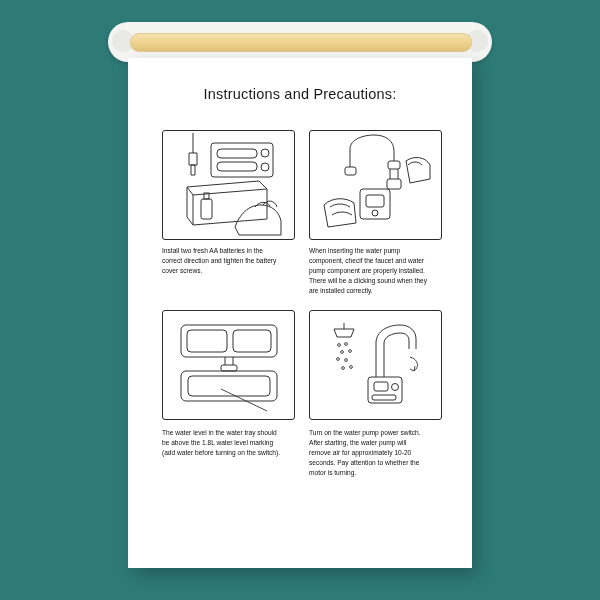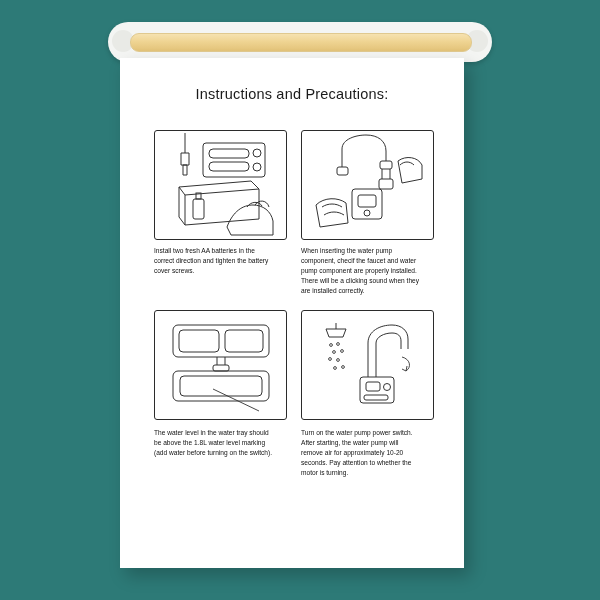--- a/index.html
+++ b/index.html
@@ -47,21 +47,21 @@
     height: 22px;
     border-radius: 50%;
     background: #e9eae6;
   }
   #rail-cap-left { left: 4px; }
   #rail-cap-right { right: 4px; }
 
   
   #sheet {
     position: absolute;
-    left: 120px;
+    left: 128px;
     top: 58px;
     width: 344px;
     height: 510px;
     background: #ffffff;
     box-shadow: 6px 8px 16px rgba(0,0,0,0.22);
   }
 
   #doc-title {
     text-align: center;
     font-size: 14.5px;

